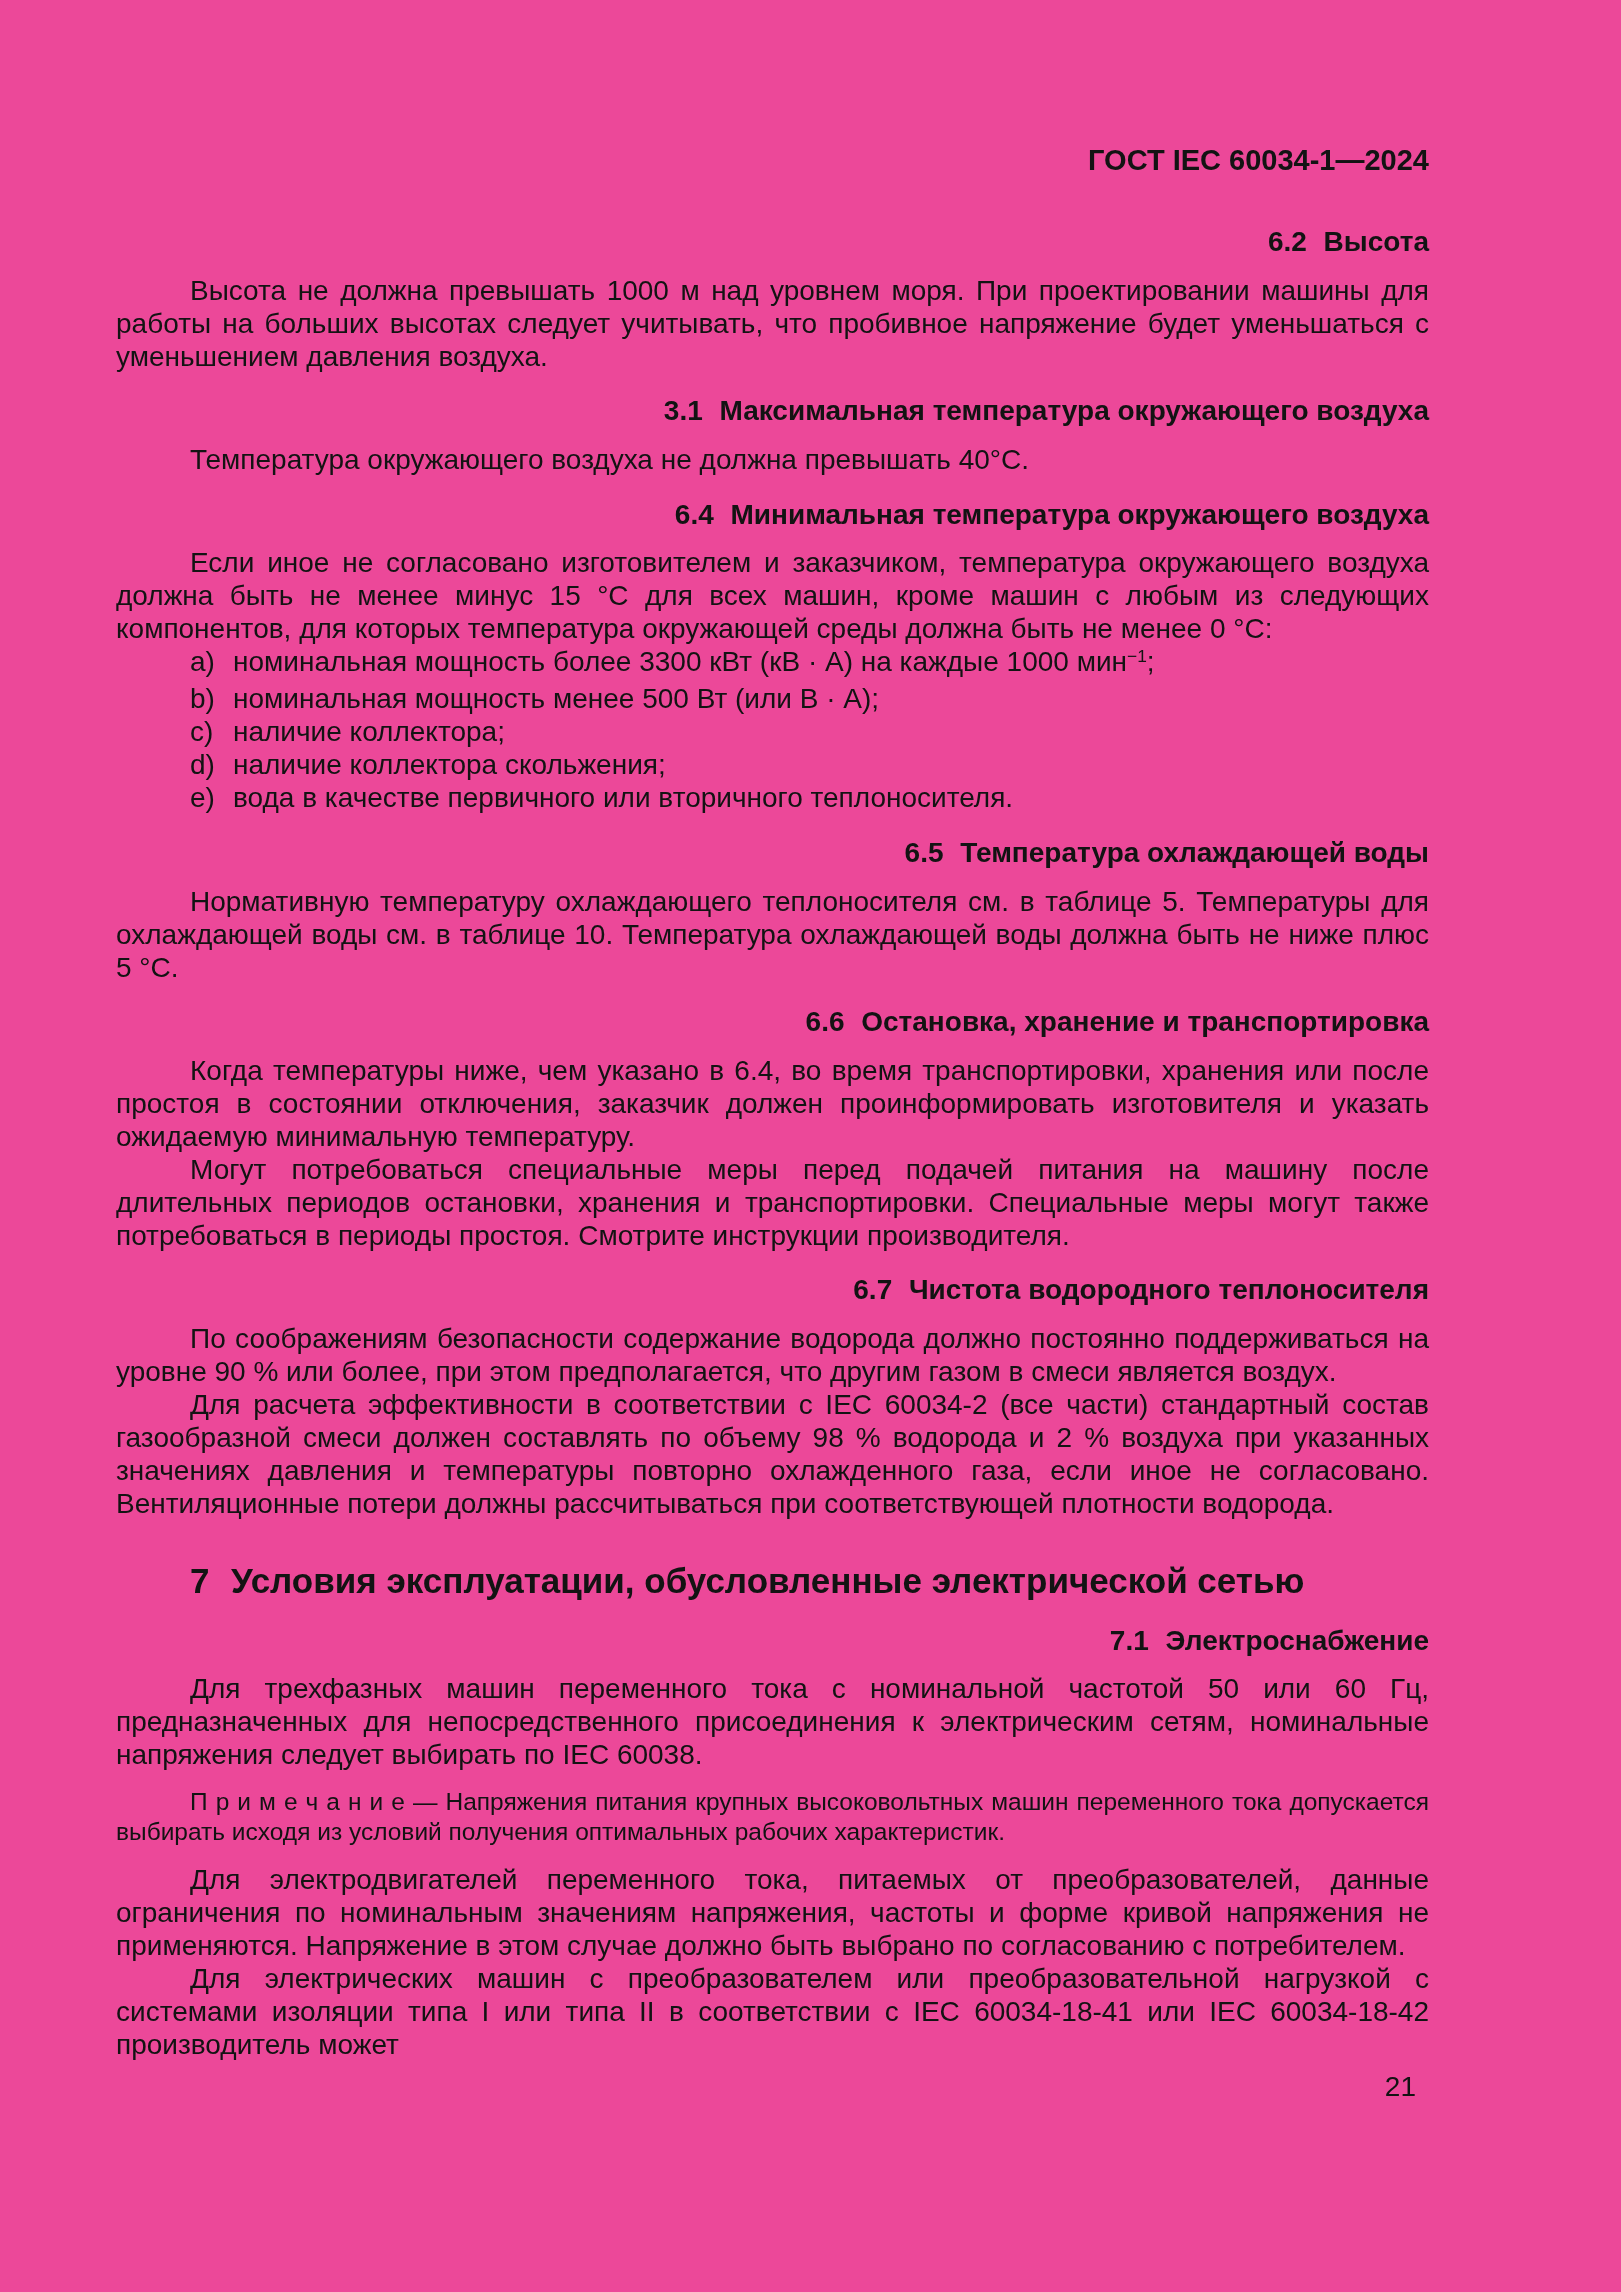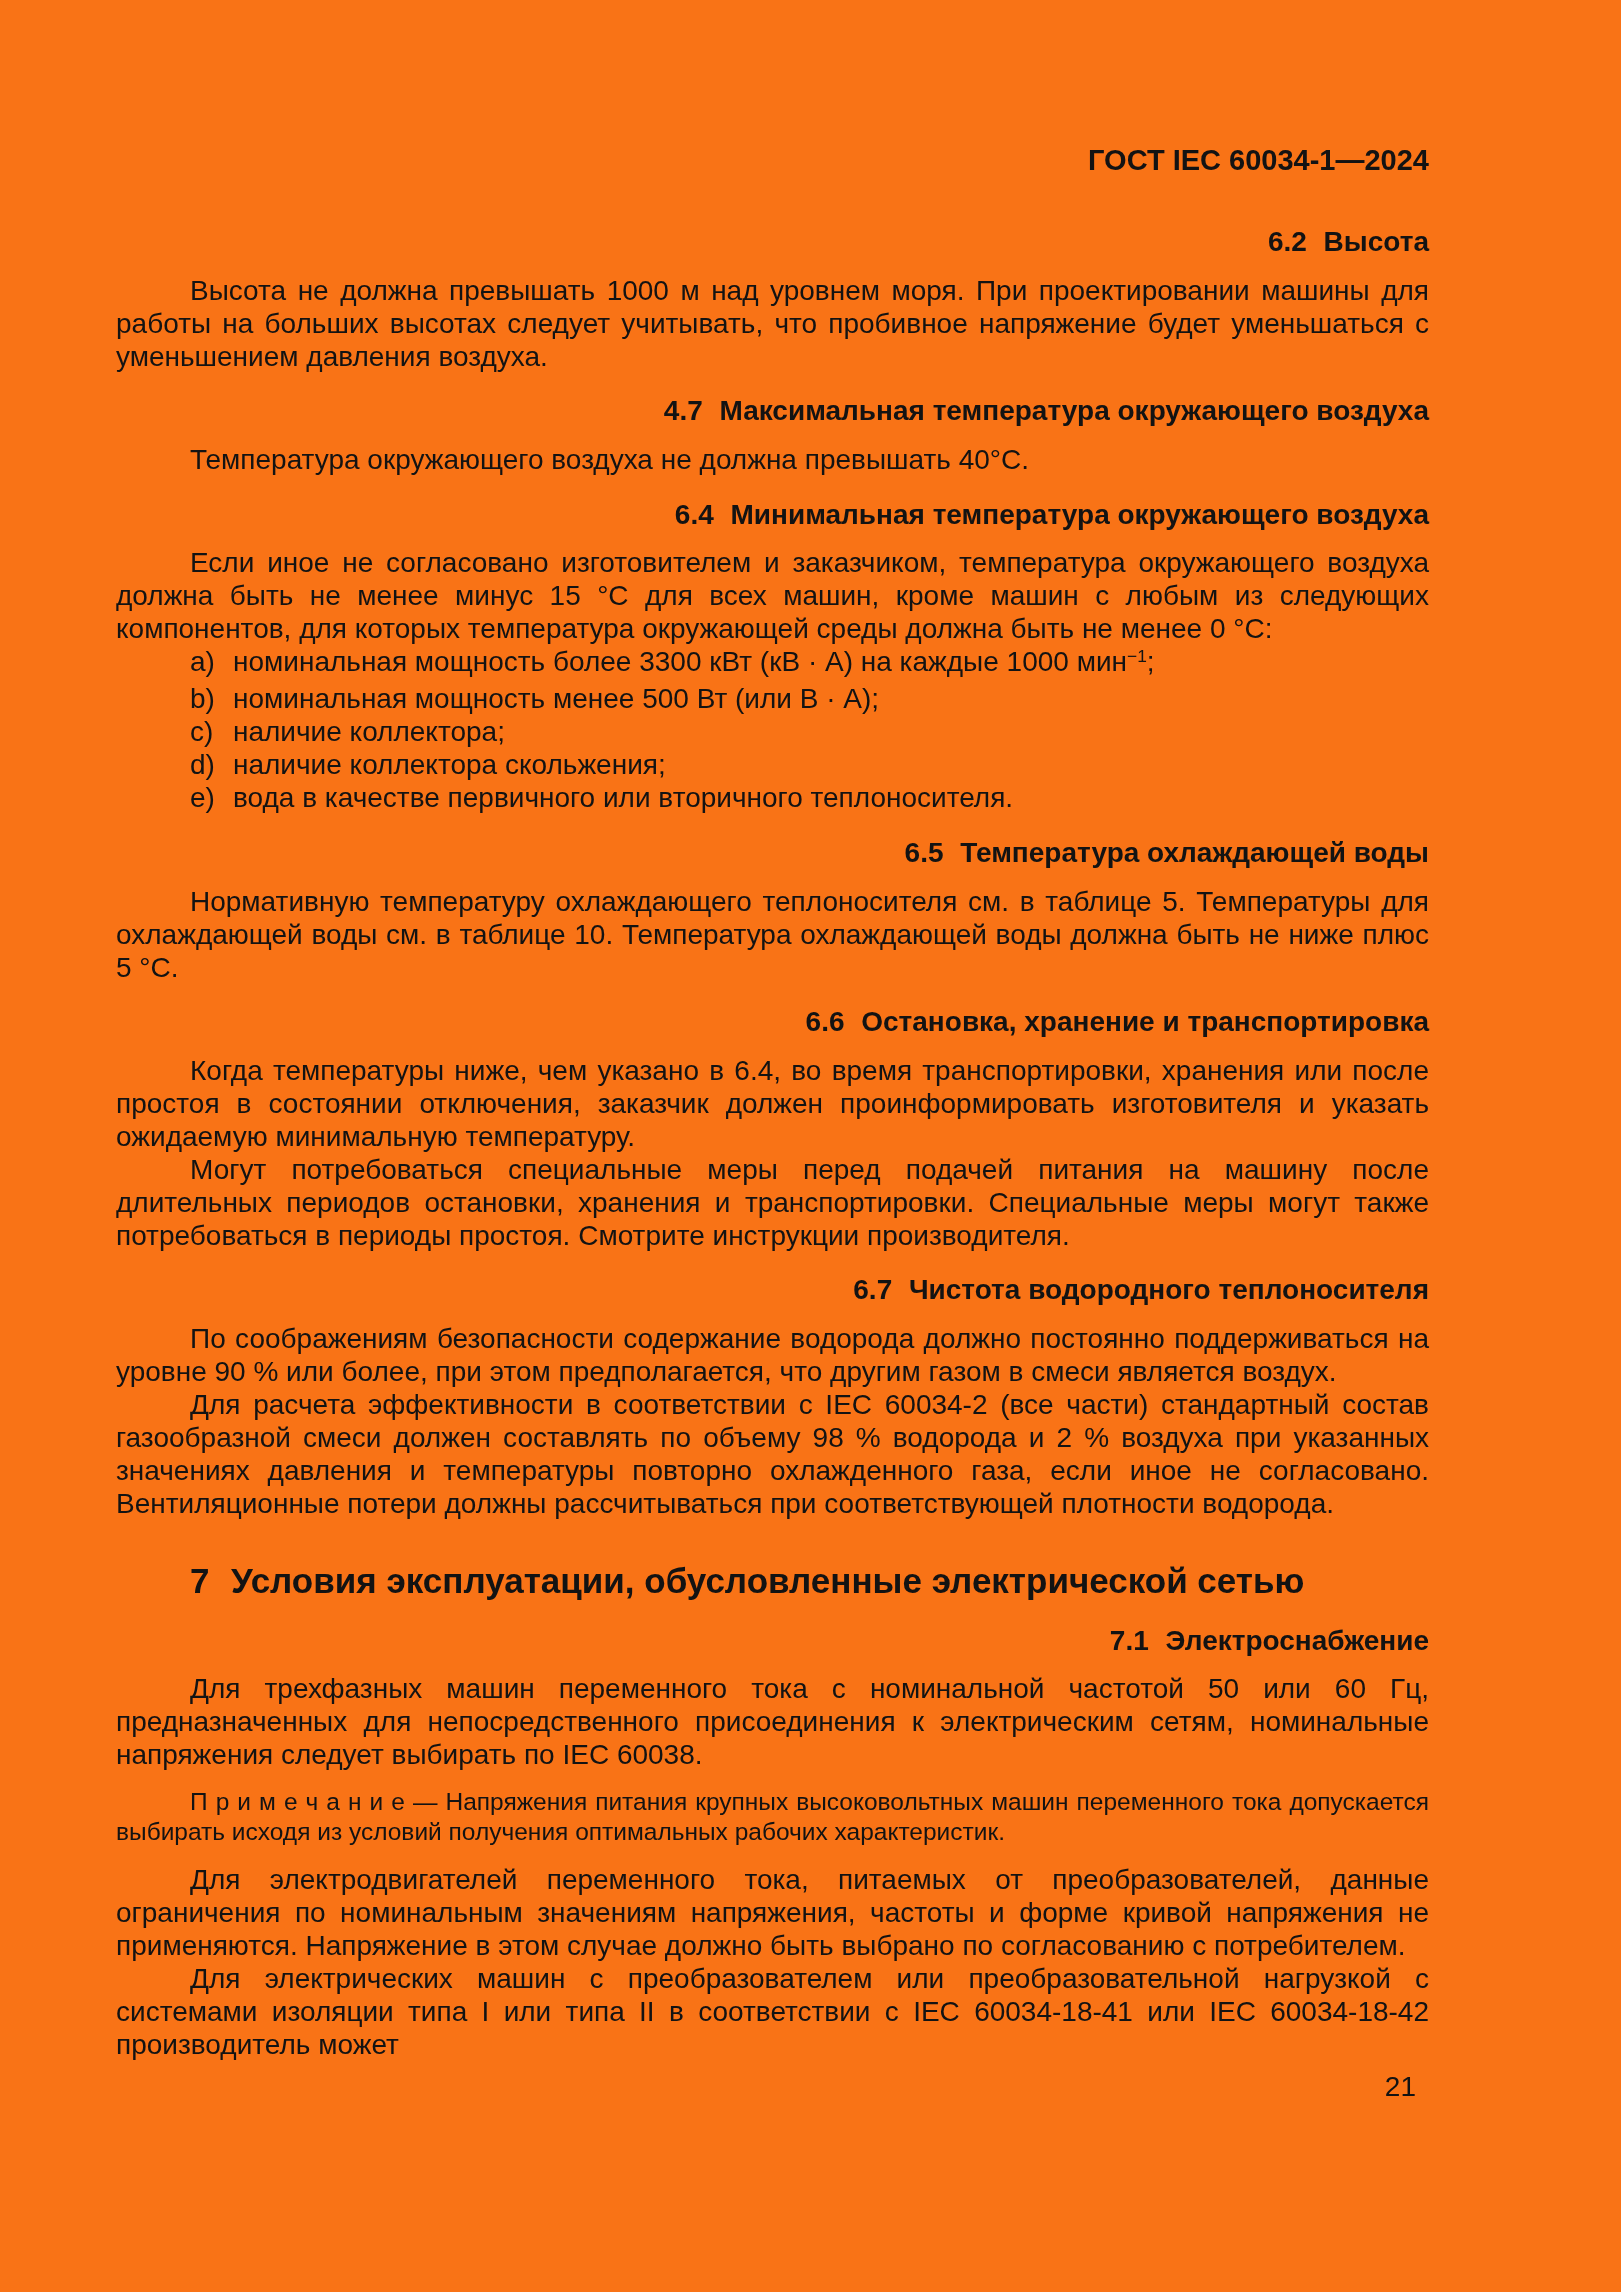--- a/index.html
+++ b/index.html
@@ -6,21 +6,21 @@
   body {
     width: 1621px; height: 2293px;
     background: #ffffff;
     font-family: "Liberation Sans", sans-serif;
     color: #131313;
   }
   .page {
     position: relative;
     width: 1621px; height: 2293px;
     overflow: hidden;
-    background: #f97316;
+    background: #ec4899;
   }
   .content {
     position: absolute;
     left: 116px; top: 0;
     width: 1313px;
   }
   .doc-header {
     margin: 143px 0 0 0;
     text-align: right;
     font-weight: bold;
@@ -85,21 +85,21 @@
     <div class="doc-header">
       <span>ГОСТ IEC 60034-1—2024</span>
     </div>
 
     <div class="h3 first">
       <span class="h-num">6.2</span><span>Высота</span>
     </div>
     <p class="para">Высота не должна превышать 1000 м над уровнем моря. При проектировании машины для работы на больших высотах следует учитывать, что пробивное напряжение будет уменьшаться с уменьшением давления воздуха.</p>
 
     <div class="h3">
-      <span class="h-num">4.7</span><span>Максимальная температура окружающего воздуха</span>
+      <span class="h-num">3.1</span><span>Максимальная температура окружающего воздуха</span>
     </div>
     <p class="para">Температура окружающего воздуха не должна превышать 40°С.</p>
 
     <div class="h3">
       <span class="h-num">6.4</span><span>Минимальная температура окружающего воздуха</span>
     </div>
     <p class="para">Если иное не согласовано изготовителем и заказчиком, температура окружающего воздуха долж­на быть не менее минус 15 °С для всех машин, кроме машин с любым из следующих компонентов, для которых температура окружающей среды должна быть не менее 0 °С:</p>
     <div class="list-item">
       <span class="li-label">a)</span><span>номинальная мощность более 3300 кВт (кВ · А) на каждые 1000 мин</span><span class="sup">−1</span><span>;</span>
     </div>

